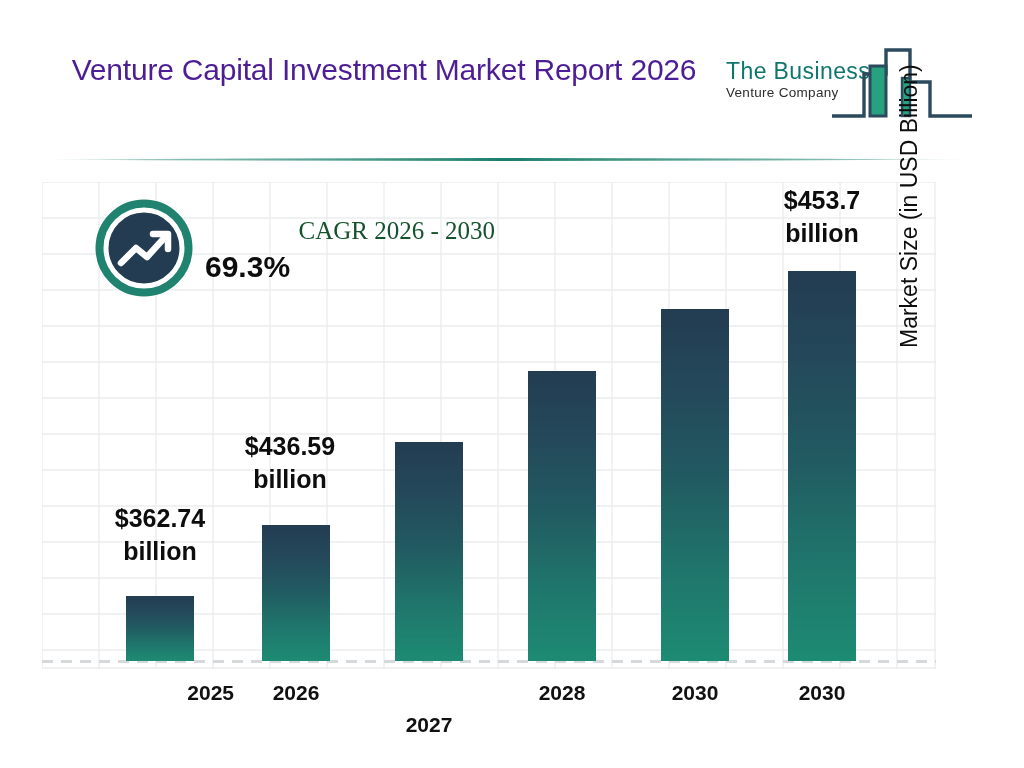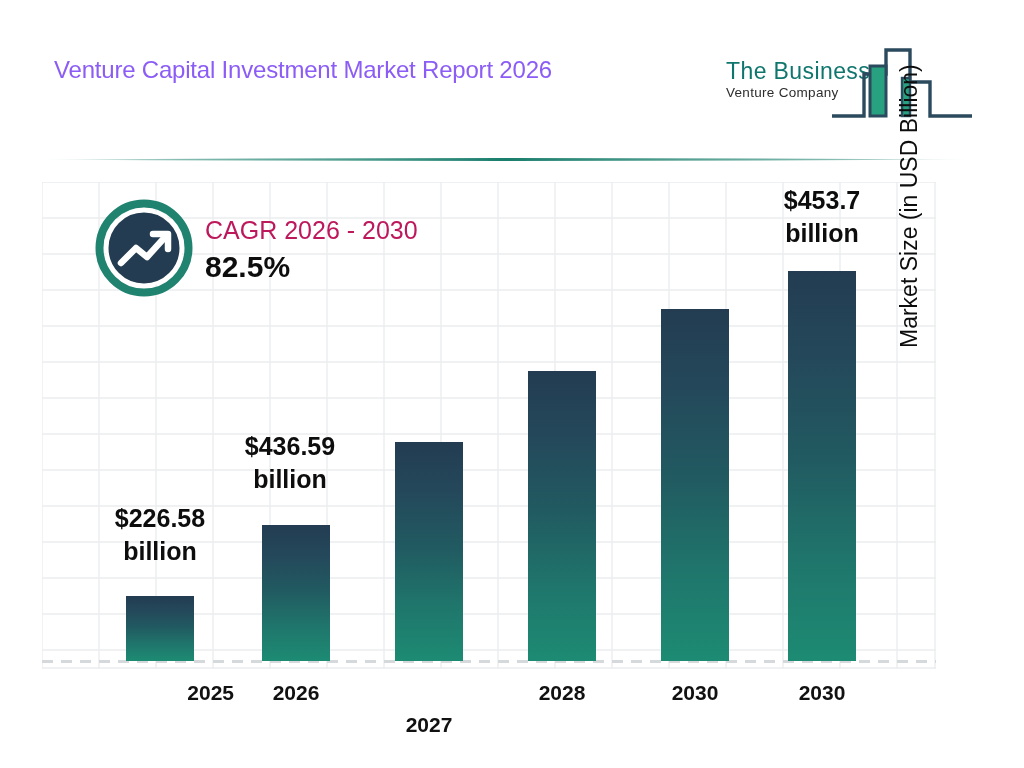--- a/index.html
+++ b/index.html
@@ -25,26 +25,27 @@
     position: absolute;
     left: 0; top: 0;
     width: 1024px;
     height: 150px;
   }
   #report-title {
     position: absolute;
     left: 54px;
     top: 48px;
     width: 660px;
-    font-size: 24px;
+    font-size: 30px;
     line-height: 44px;
-    color: #8b5cf6;
+    color: #4c1d95;
     font-weight: 400;
     letter-spacing: -0.2px;
     font-family: "Liberation Sans", sans-serif;
+    text-align: center;
   }
 
   
   #logo {
     position: absolute;
     left: 726px;
     top: 36px;
     width: 248px;
     height: 92px;
   }
@@ -178,24 +179,25 @@
     height: 98px;
   }
   #cagr-text {
     position: absolute;
     left: 110px;
     top: 14px;
     width: 290px;
   }
   #cagr-period {
     font-size: 25px;
-    color: #be185d;
+    color: #14532d;
     line-height: 35px;
-    font-family: Liberation Sans, sans-serif;
-    white-space: nowrap;
+    font-family: Liberation Serif, serif;
+    white-space: nowrap;
+    text-align: right;
   }
   #cagr-value {
     font-size: 30px;
     font-weight: bold;
     color: #0d0d0d;
     line-height: 38px;
     font-family: "Liberation Sans", sans-serif;
     white-space: nowrap;
   }
 </style>
@@ -286,21 +288,21 @@
         <div class="bar" style="left: 126px; top: 596px; width: 68px; height: 65px;"></div>
         <div class="bar" style="left: 262px; top: 525px; width: 68px; height: 136px;"></div>
         <div class="bar" style="left: 395px; top: 442px; width: 68px; height: 219px;"></div>
         <div class="bar" style="left: 528px; top: 371px; width: 68px; height: 290px;"></div>
         <div class="bar" style="left: 661px; top: 309px; width: 68px; height: 352px;"></div>
         <div class="bar" style="left: 788px; top: 271px; width: 68px; height: 390px;"></div>
       </div>
 
     <div id="labels-layer">
         <div class="bar-label" style="left: 58px; top: 502px; width: 204px;">
-          <div>$226.58</div>
+          <div>$362.74</div>
           <div>billion</div>
         </div>
         <div class="bar-label" style="left: 188px; top: 430px; width: 204px;">
           <div>$436.59</div>
           <div>billion</div>
         </div>
         <div class="bar-label" style="left: 720px; top: 184px; width: 204px;">
           <div>$453.7</div>
           <div>billion</div>
         </div>
@@ -320,17 +322,17 @@
 
   <div id="cagr-badge">
     <svg id="cagr-circle" viewBox="0 0 98 98">
       <circle cx="49" cy="49" r="44.5" fill="none" stroke="#1f8370" stroke-width="8"></circle>
       <circle cx="49" cy="49" r="37" fill="#233c51" stroke="#ffffff" stroke-width="3"></circle>
       <polyline points="26,64 41,49 52,58 71,37" fill="none" stroke="#ffffff" stroke-width="6.5" stroke-linecap="round" stroke-linejoin="round"></polyline>
       <polyline points="58,35 73,35 73,50" fill="none" stroke="#ffffff" stroke-width="6.5" stroke-linecap="round" stroke-linejoin="round"></polyline>
     </svg>
     <div id="cagr-text">
       <div id="cagr-period">CAGR 2026 - 2030</div>
-      <div id="cagr-value">82.5%</div>
+      <div id="cagr-value">69.3%</div>
     </div>
   </div>
 
 </div>
 
 </body></html>

